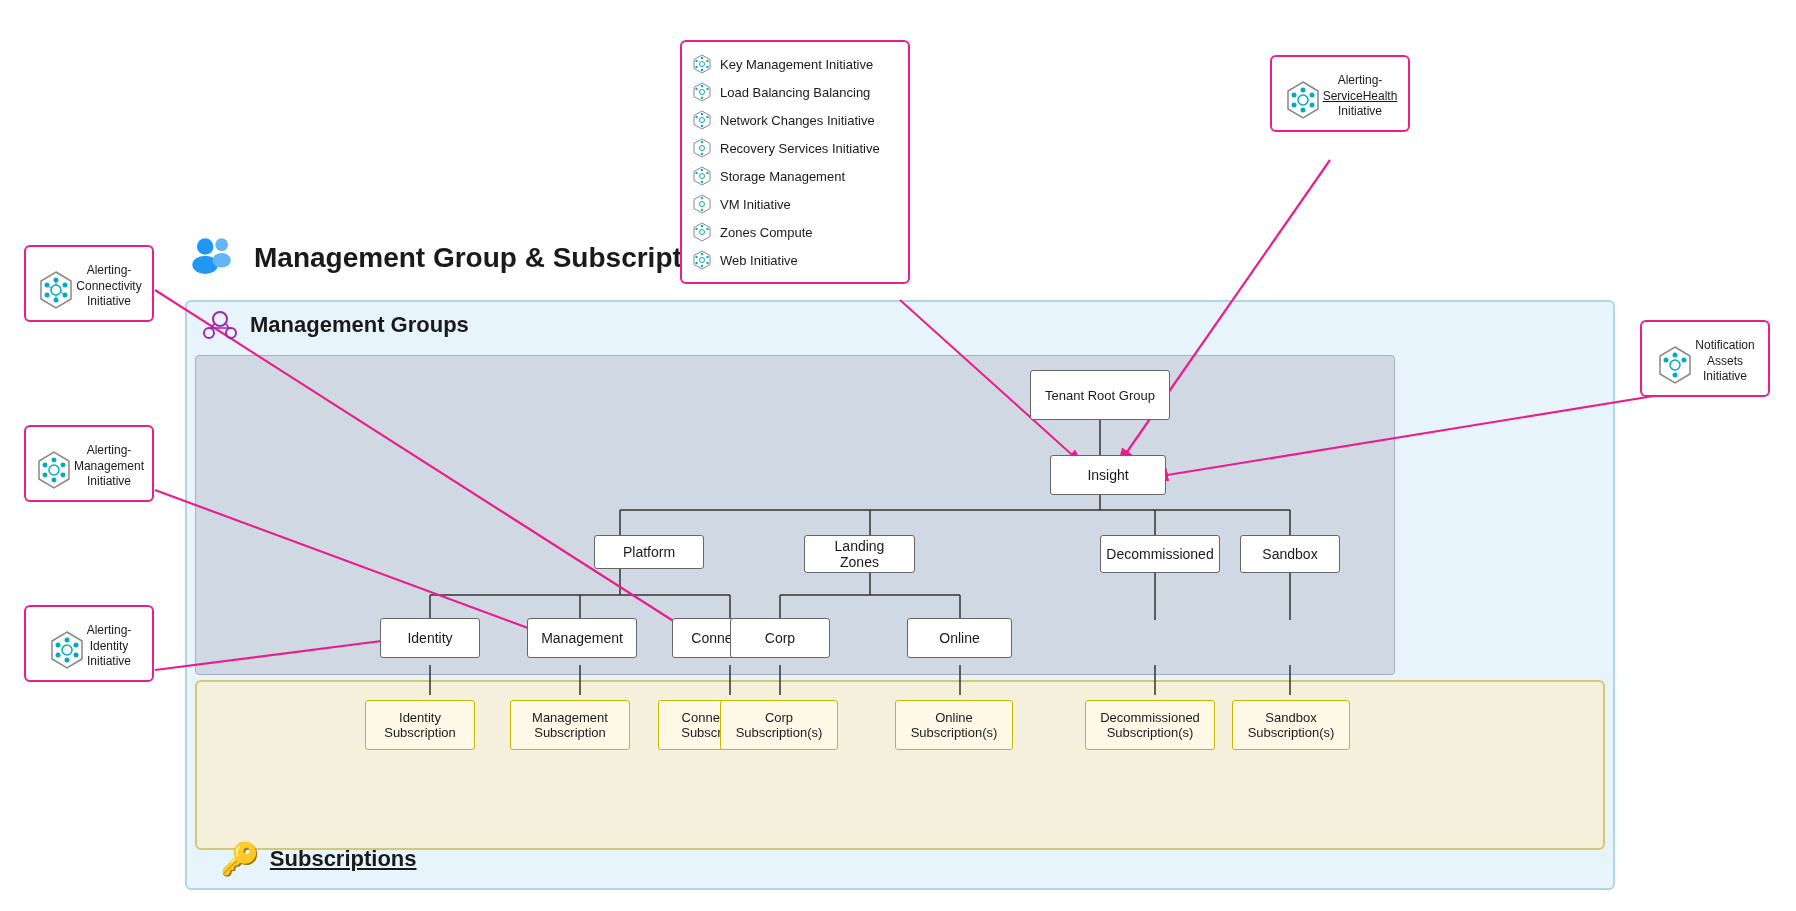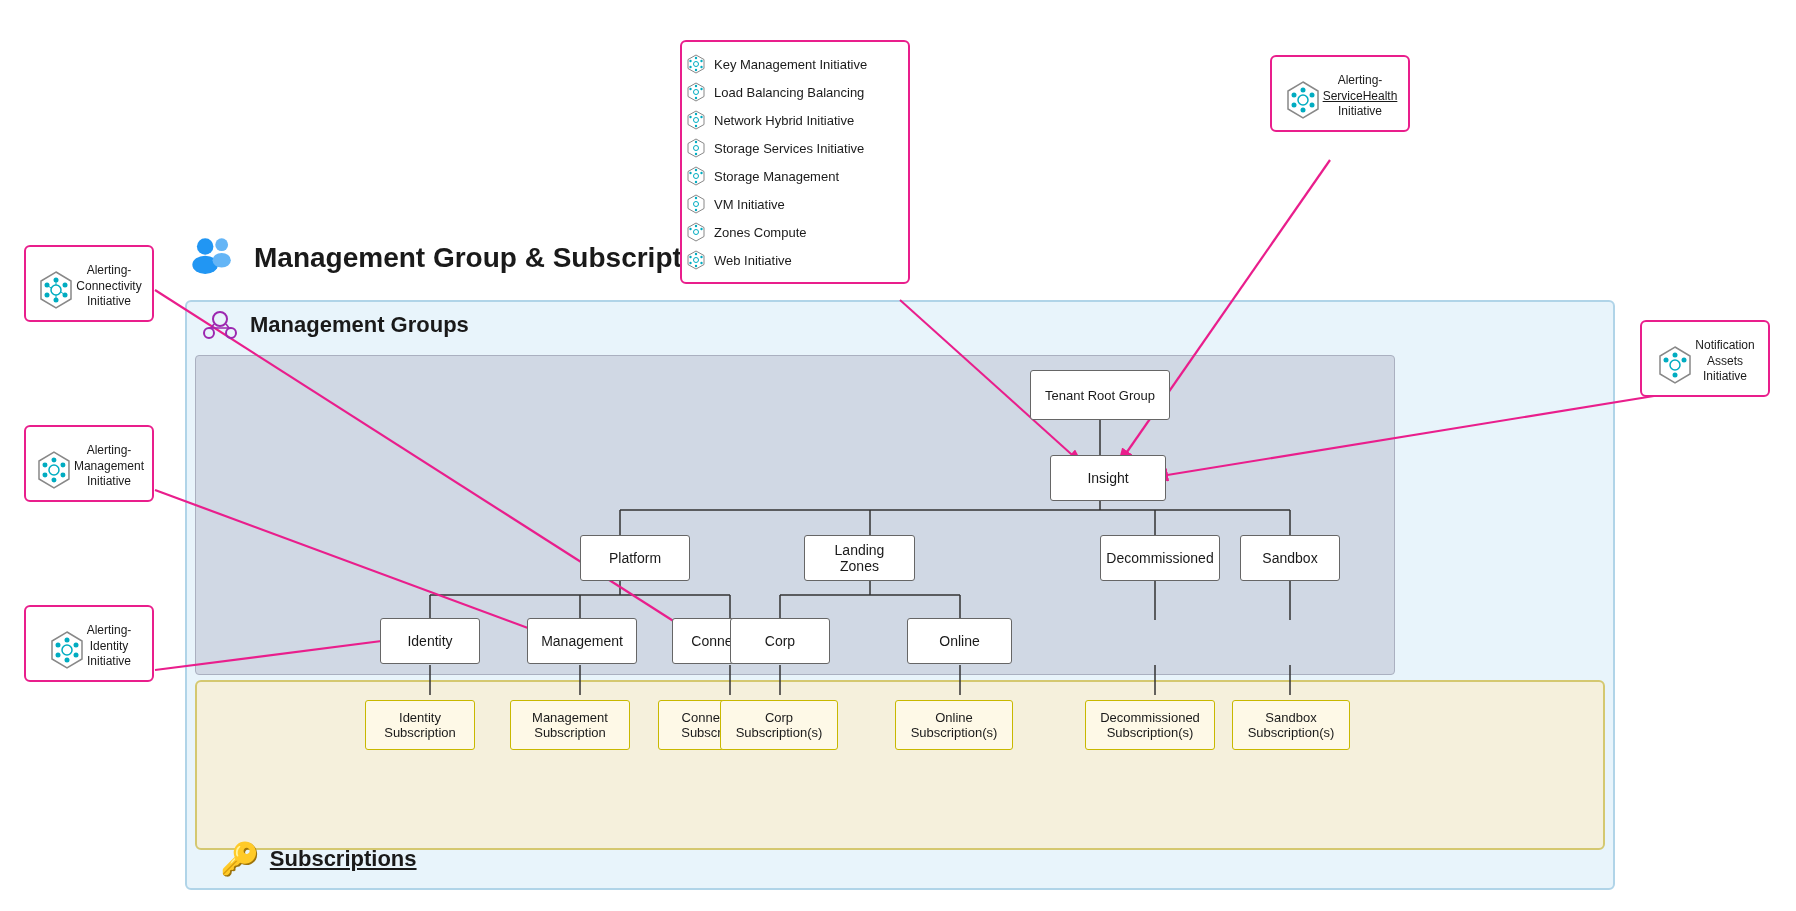--- a/index.html
+++ b/index.html
@@ -108,21 +108,21 @@
       background: #fff;
       border: 1.5px solid #666;
       border-radius: 3px;
       display: flex;
       align-items: center;
       justify-content: center;
       text-align: center;
       font-size: 14px;
       font-weight: 500;
       color: #1a1a1a;
-      padding: 22px 10px;
+      padding: 16px 10px;
       z-index: 5;
     }
 
     
     .sub-node-box {
       position: absolute;
       background: #fef9e7;
       border: 1.5px solid #c8b800;
       border-radius: 3px;
       display: flex;
@@ -156,21 +156,21 @@
       margin-top: 6px;
       line-height: 1.3;
     }
 
     
     .popup-box {
       position: absolute;
       background: #fff;
       border: 2px solid #e91e8c;
       border-radius: 6px;
-      padding: 12px 4px;
+      padding: 12px 10px;
       z-index: 20;
       width: 230px;
     }
     .popup-box .popup-item {
       display: flex;
       align-items: center;
       gap: 8px;
       margin-bottom: 8px;
       font-size: 13px;
       color: #1a1a1a;
@@ -316,21 +316,21 @@
 
   <div class="node-box" style="left:1030px; top:370px; width:140px; height:50px; font-size:13px;">
     <span>Tenant Root
 Group</span>
   </div>
 
   <div class="node-box" style="left:1050px; top:455px; width:116px; height:40px;">
     <span>Insight</span>
   </div>
 
-  <div class="node-box" style="left:580px; top:535px; width:110px; height:20px;">
+  <div class="node-box" style="left:594px; top:535px; width:110px; height:20px;">
     <span>Platform</span>
   </div>
 
   <div class="node-box" style="left:804px; top:535px; width:111px; height:38px;">
     <span>Landing Zones</span>
   </div>
 
   <div class="node-box" style="left:1100px; top:535px; width:120px; height:38px;">
     <span>Decommissioned</span>
   </div>
@@ -493,30 +493,30 @@
     </div>
     <div class="popup-item">
       <svg width="20" height="20" viewBox="0 0 20 20">
         <polygon points="10,1 18,5.5 18,14.5 10,19 2,14.5 2,5.5" fill="none" stroke="#888" stroke-width="1"></polygon>
         <circle cx="10" cy="10" r="2.5" fill="none" stroke="#00acc1" stroke-width="1"></circle>
         <circle cx="10" cy="4" r="1.2" fill="#00acc1"></circle>
         <circle cx="10" cy="16" r="1.2" fill="#00acc1"></circle>
         <circle cx="4.5" cy="7" r="1.2" fill="#00acc1"></circle>
         <circle cx="15.5" cy="7" r="1.2" fill="#00acc1"></circle>
       </svg>
-      <span>Network Hybrid Initiative</span>
-    </div>
-    <div class="popup-item">
-      <svg width="20" height="20" viewBox="0 0 20 20">
-        <polygon points="10,1 18,5.5 18,14.5 10,19 2,14.5 2,5.5" fill="none" stroke="#888" stroke-width="1"></polygon>
-        <circle cx="10" cy="10" r="2.5" fill="none" stroke="#00acc1" stroke-width="1"></circle>
-        <circle cx="10" cy="4" r="1.2" fill="#00acc1"></circle>
-        <circle cx="10" cy="16" r="1.2" fill="#00acc1"></circle>
-      </svg>
-      <span>Storage Services Initiative</span>
+      <span>Network Changes Initiative</span>
+    </div>
+    <div class="popup-item">
+      <svg width="20" height="20" viewBox="0 0 20 20">
+        <polygon points="10,1 18,5.5 18,14.5 10,19 2,14.5 2,5.5" fill="none" stroke="#888" stroke-width="1"></polygon>
+        <circle cx="10" cy="10" r="2.5" fill="none" stroke="#00acc1" stroke-width="1"></circle>
+        <circle cx="10" cy="4" r="1.2" fill="#00acc1"></circle>
+        <circle cx="10" cy="16" r="1.2" fill="#00acc1"></circle>
+      </svg>
+      <span>Recovery Services Initiative</span>
     </div>
     <div class="popup-item">
       <svg width="20" height="20" viewBox="0 0 20 20">
         <polygon points="10,1 18,5.5 18,14.5 10,19 2,14.5 2,5.5" fill="none" stroke="#888" stroke-width="1"></polygon>
         <circle cx="10" cy="10" r="2.5" fill="none" stroke="#00acc1" stroke-width="1"></circle>
         <circle cx="10" cy="4" r="1.2" fill="#00acc1"></circle>
         <circle cx="10" cy="16" r="1.2" fill="#00acc1"></circle>
         <circle cx="4.5" cy="7" r="1.2" fill="#00acc1"></circle>
         <circle cx="15.5" cy="7" r="1.2" fill="#00acc1"></circle>
       </svg>

